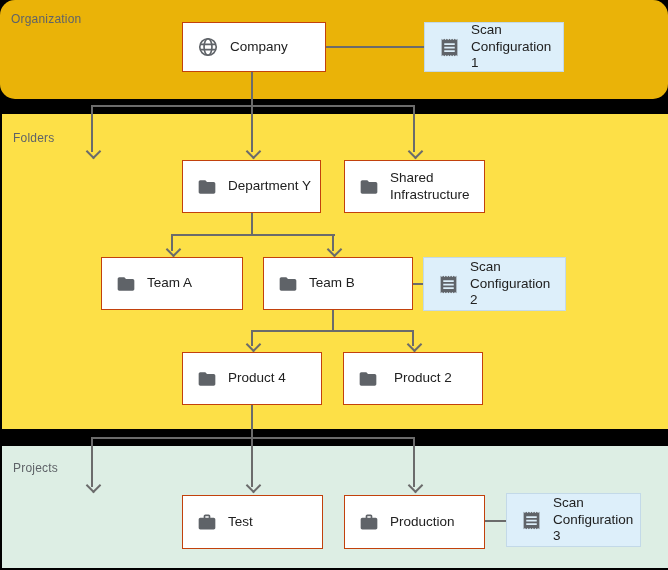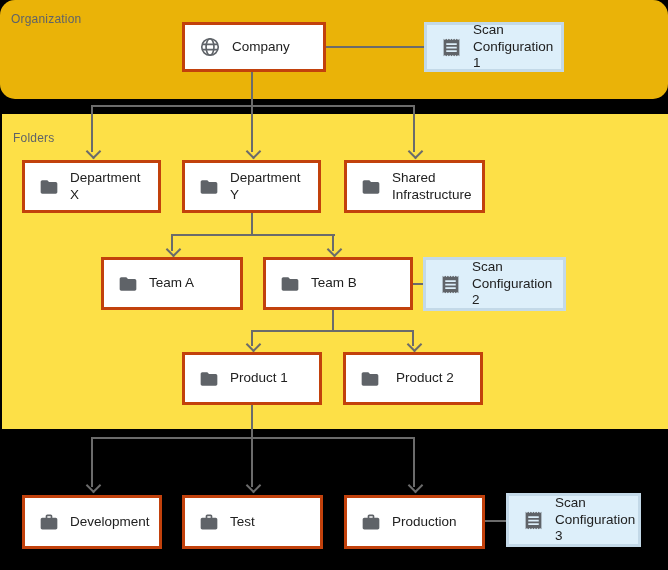--- a/index.html
+++ b/index.html
@@ -7,21 +7,21 @@
          font-family:"Liberation Sans","DejaVu Sans",sans-serif;}
   .section{position:absolute;}
   .sec-org{left:0;top:0;width:668px;height:99px;background:#eab308;border-radius:15px;}
   .sec-folders{left:2px;top:114px;width:666px;height:315px;background:#fde047;}
   .sec-projects{left:2px;top:446px;width:666px;height:122px;background:#ddeee4;}
   .section-label{position:absolute;left:11px;font-size:12px;color:#5f6368;letter-spacing:.2px;}
   .sec-org .section-label{top:12px;}
   .sec-folders .section-label{top:17px;}
   .sec-projects .section-label{top:15px;}
 
-  .node{position:absolute;background:#fff;border:3px solid #c2410c;box-sizing:border-box;
+  .node{position:absolute;background:#fff;border:1px solid #c2410c;box-sizing:border-box;
         display:flex;align-items:center;padding:0 8px 0 14px;gap:11px;
         font-size:13.5px;color:#212121;z-index:3;}
   .node .label{white-space:pre-line;line-height:1.25;}
   .node .icon{display:flex;flex:0 0 auto;}
   .node.scan{background:#ddeffa;border-color:#c3d9e8;}
 
   .n-company{left:182px;top:22px;width:144px;height:50px;}
   .n-scan1{left:424px;top:22px;width:140px;height:50px;}
   .n-deptx{left:22px;top:160px;width:139px;height:53px;}
   .n-depty{left:182px;top:160px;width:139px;height:53px;}
@@ -44,20 +44,23 @@
 <body>
 
 <div id="stage">
 
   <div class="section sec-org">
     <span class="section-label">Organization</span>
   </div>
   <div class="section sec-folders">
     <span class="section-label">Folders</span>
   </div>
+  <div class="section sec-projects">
+    <span class="section-label">Projects</span>
+  </div>
 
   <div class="line" style="left:321px;top:46px;width:103px;height:2px;"></div>
   <div class="line" style="left:251px;top:72px;width:2px;height:34px;"></div>
   <div class="line" style="left:91px;top:105px;width:324px;height:2px;"></div>
   <div class="line" style="left:91px;top:105px;width:2px;height:47px;"></div>
   <div class="line" style="left:251px;top:105px;width:2px;height:47px;"></div>
   <div class="line" style="left:413px;top:105px;width:2px;height:47px;"></div>
   <div class="arrow" style="left:87.5px;top:146px;"></div>
   <div class="arrow" style="left:247.5px;top:146px;"></div>
   <div class="arrow" style="left:409.5px;top:146px;"></div>
@@ -102,28 +105,20 @@
   <div class="node scan n-scan1">
     <span class="icon">
       <svg width="21" height="21" viewBox="0 0 24 24" fill="#5f6368">
         <path d="M19.5 3.5L18 2l-1.5 1.5L15 2l-1.5 1.5L12 2l-1.5 1.5L9 2 7.5 3.5 6 2 4.5 3.5 3 2v20l1.5-1.5L6 22l1.5-1.5L9 22l1.5-1.5L12 22l1.5-1.5L15 22l1.5-1.5L18 22l1.5-1.5L21 22V2l-1.5 1.5zM18 9H6V7h12v2zm0 4H6v-2h12v2zm0 4H6v-2h12v2z"></path>
       </svg>
     </span>
     <span class="label">Scan
 Configuration 1</span>
   </div>
 
-  <div class="node n-deptx">
-    <span class="icon">
-      <svg width="20" height="20" viewBox="0 0 24 24" fill="#5f6368">
-          <path d="M10 4l2 2h8c1.1 0 2 .9 2 2v10c0 1.1-.9 2-2 2H4c-1.1 0-2-.9-2-2V6c0-1.1.9-2 2-2h6z"></path>
-        </svg>
-    </span>
-    <span class="label">Department X</span>
-  </div>
 
   <div class="node n-shared">
     <span class="icon">
       <svg width="20" height="20" viewBox="0 0 24 24" fill="#5f6368">
           <path d="M10 4l2 2h8c1.1 0 2 .9 2 2v10c0 1.1-.9 2-2 2H4c-1.1 0-2-.9-2-2V6c0-1.1.9-2 2-2h6z"></path>
         </svg>
     </span>
     <span class="label">Shared
 Infrastructure</span>
   </div>
@@ -164,40 +159,32 @@
     <span class="label">Scan
 Configuration 2</span>
   </div>
 
   <div class="node n-prod1">
     <span class="icon">
       <svg width="20" height="20" viewBox="0 0 24 24" fill="#5f6368">
           <path d="M10 4l2 2h8c1.1 0 2 .9 2 2v10c0 1.1-.9 2-2 2H4c-1.1 0-2-.9-2-2V6c0-1.1.9-2 2-2h6z"></path>
         </svg>
     </span>
-    <span class="label">Product 1</span>
+    <span class="label">Product 4</span>
   </div>
 
   <div class="node n-prod2">
     <span class="icon">
       <svg width="20" height="20" viewBox="0 0 24 24" fill="#5f6368">
           <path d="M10 4l2 2h8c1.1 0 2 .9 2 2v10c0 1.1-.9 2-2 2H4c-1.1 0-2-.9-2-2V6c0-1.1.9-2 2-2h6z"></path>
         </svg>
     </span>
     <span class="label">Product 2</span>
   </div>
 
-  <div class="node n-dev">
-    <span class="icon">
-      <svg width="20" height="20" viewBox="0 0 24 24" fill="#5f6368">
-          <path d="M20 7h-4V5c0-1.1-.9-2-2-2h-4c-1.1 0-2 .9-2 2v2H4c-1.1 0-2 .9-2 2v10c0 1.1.9 2 2 2h16c1.1 0 2-.9 2-2V9c0-1.1-.9-2-2-2zm-6 0h-4V5h4v2z"></path>
-        </svg>
-    </span>
-    <span class="label">Development</span>
-  </div>
 
   <div class="node n-production">
     <span class="icon">
       <svg width="20" height="20" viewBox="0 0 24 24" fill="#5f6368">
           <path d="M20 7h-4V5c0-1.1-.9-2-2-2h-4c-1.1 0-2 .9-2 2v2H4c-1.1 0-2 .9-2 2v10c0 1.1.9 2 2 2h16c1.1 0 2-.9 2-2V9c0-1.1-.9-2-2-2zm-6 0h-4V5h4v2z"></path>
         </svg>
     </span>
     <span class="label">Production</span>
   </div>
 

